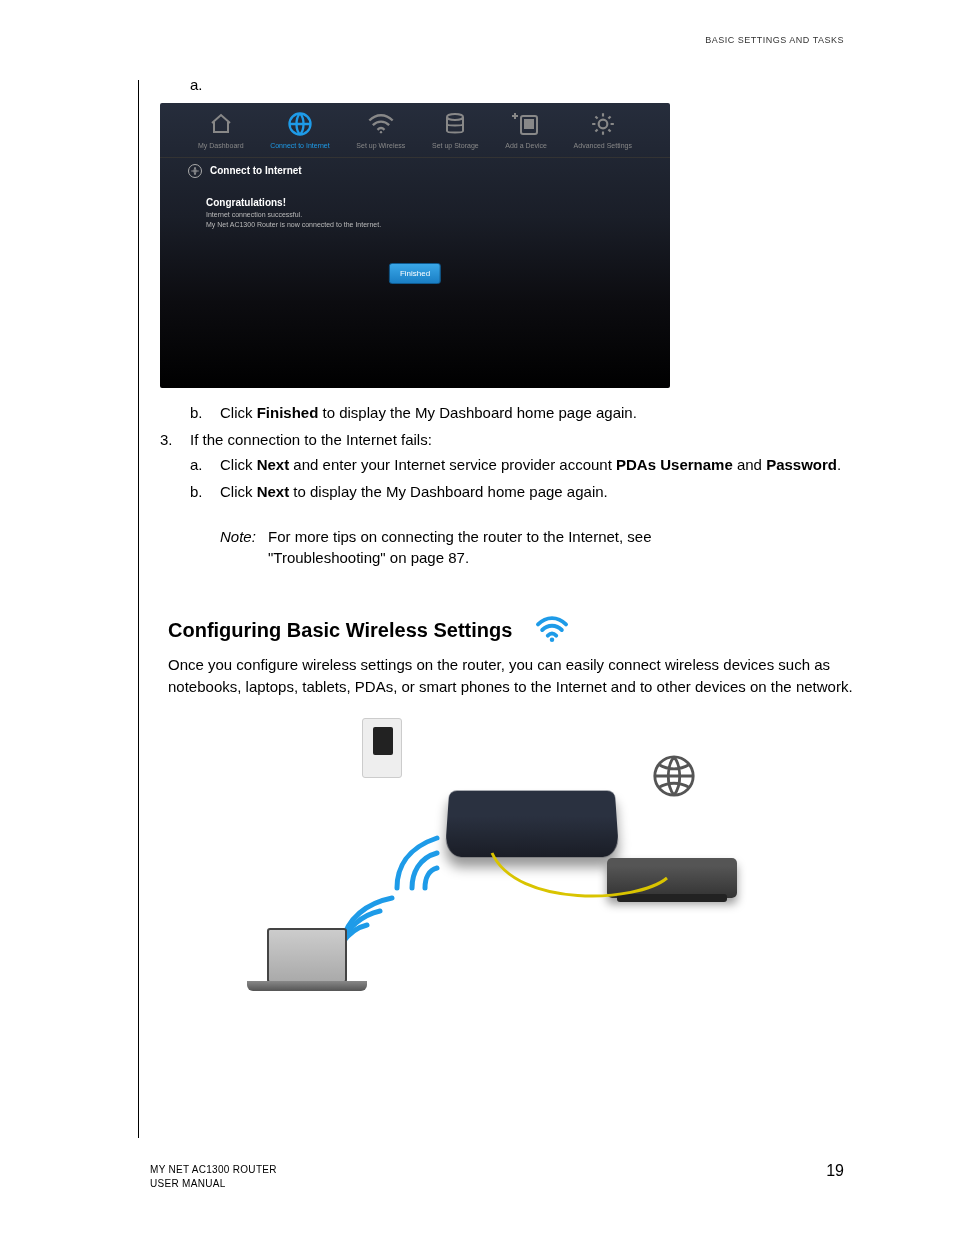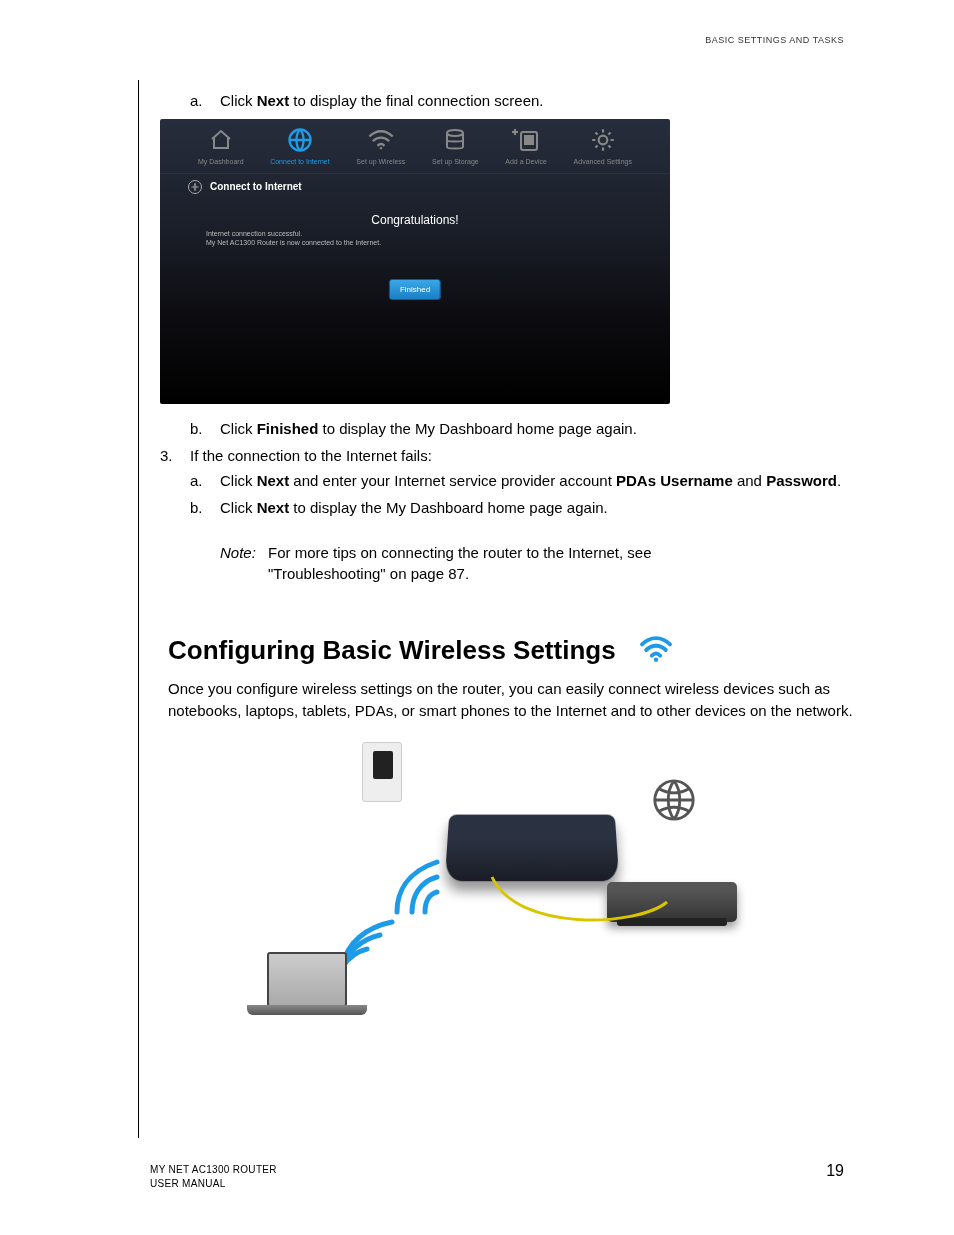--- a/index.html
+++ b/index.html
@@ -9,21 +9,21 @@
     height: 1235px;
     background: #fff;
     position: relative;
     font-size: 15px;
     color: #000;
   }
   .page {
     position: relative;
     width: 100%;
     height: 100%;
-    padding-top: 40px;
+    padding-top: 24px;
     border-radius: 22px;
   }
   .header-right {
     position: absolute;
     top: 35px;
     right: 110px;
     font-size: 9px;
     letter-spacing: 0.5px;
     color: #333;
   }
@@ -62,21 +62,21 @@
     margin-left: 60px;
     margin-top: 24px;
     display: flex;
     font-size: 15px;
   }
   .note-label {
     font-style: italic;
     flex: 0 0 48px;
   }
   .heading2 {
-    font-size: 26px;
+    font-size: 20px;
     font-weight: bold;
     margin-top: 48px;
     margin-bottom: 10px;
     margin-left: 8px;
     display: flex;
     align-items: center;
     gap: 23px;
   }
   .body-para {
     margin-left: 8px;
@@ -148,21 +148,21 @@
   }
   .section-title-bar .small-icon {
     width: 14px; height: 14px;
     border: 1.5px solid #aaa;
     border-radius: 50%;
     display: flex; align-items: center; justify-content: center;
   }
   .congrats {
     padding: 12px 46px 6px 46px;
   }
-  .congrats .title { font-weight: normal; font-size: 12px; text-align: center; }
+  .congrats .title { font-weight: bold; font-size: 10px; }
   .congrats .line { font-size: 7px; color: #bbb; }
   .finished-btn {
     position: absolute;
     left: 50%;
     top: 160px;
     transform: translateX(-50%);
     background: linear-gradient(to bottom, #3aa7e8, #1a7fc5);
     color: #fff;
     padding: 4px 10px;
     border-radius: 3px;
@@ -259,23 +259,20 @@
 <body>
 
 <div class="page">
   <div class="header-right">BASIC SETTINGS AND TASKS</div>
   <div class="vline"></div>
 
   <div class="content">
 
     <div class="sub-item">
       <div class="sub-marker">a.</div>
-      <div>
-        <span>Click </span><b>Next</b><span> to display the final connection screen.</span>
-      </div>
     </div>
 
     <div class="router-ui">
       <div class="router-nav">
         <div class="nav-item">
           <div class="nav-icon-wrap">
               <svg class="nav-icon" width="26" height="24" viewBox="0 0 24 24">
                 <path d="M3 11 L12 3 L21 11 M5 10 V20 H19 V10"></path>
               </svg>
             </div>

